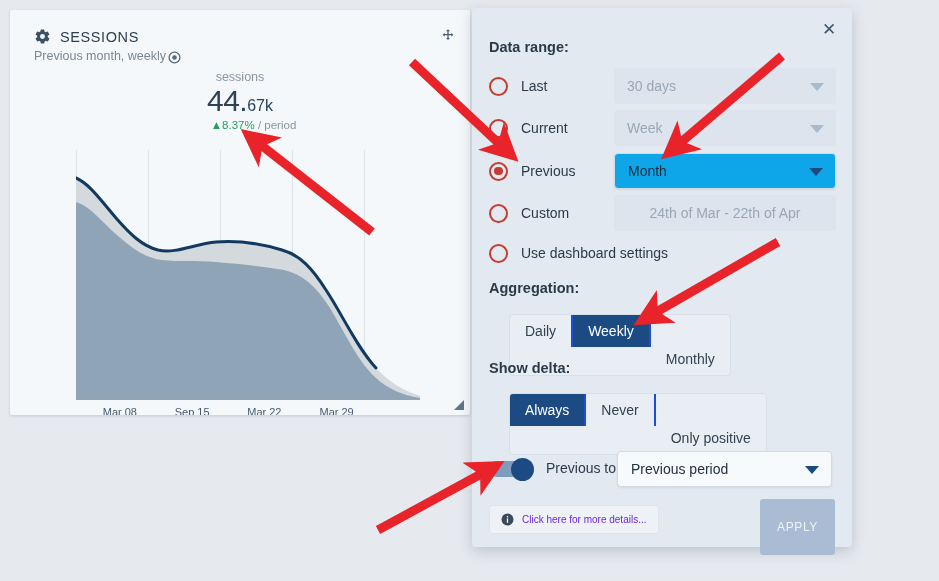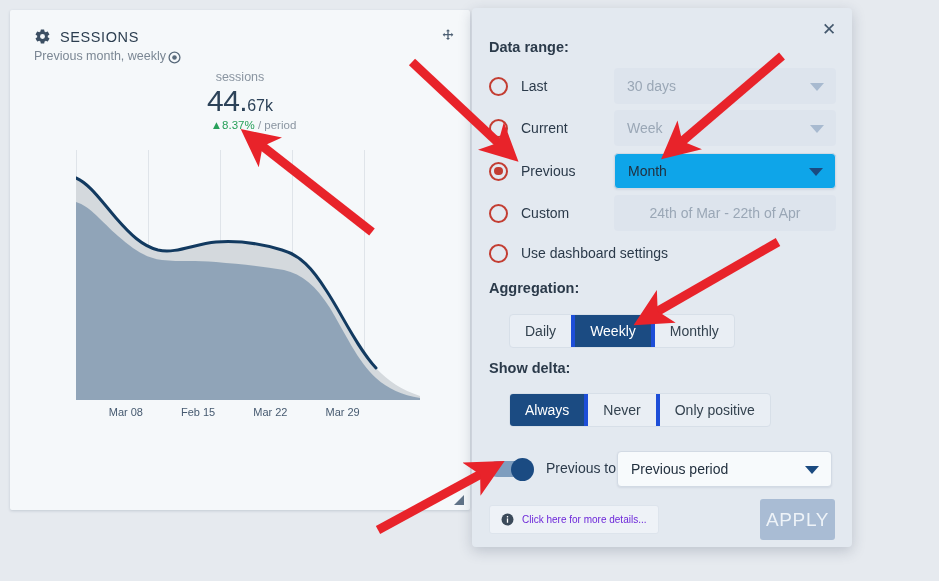--- a/index.html
+++ b/index.html
@@ -7,21 +7,21 @@
     width: 939px; height: 581px;
     background: #e6eaef;
     font-family: "Liberation Sans", sans-serif;
     overflow: hidden;
   }
   #root { position: relative; width: 939px; height: 581px; }
 
   
   .card {
     position: absolute; left: 10px; top: 10px;
-    width: 460px; height: 500px;
+    width: 460px; height: 405px;
     background: #f5f8fa;
     border-radius: 2px;
     box-shadow: 0 1px 3px rgba(40,60,90,.18);
     overflow: hidden;
   }
   .card-head { position: absolute; left: 24px; top: 18px; }
   .card-title-row { display: flex; align-items: center; gap: 9px; }
   .gear-icon { width: 17px; height: 17px; display: block; }
   .card-title {
     font-size: 14.5px; color: #2c3e50; letter-spacing: .6px; font-weight: 400;
@@ -36,21 +36,21 @@
   .metric-label { font-size: 12.5px; color: #8a95a1; }
   .metric-value { margin-top: 2px; color: #2c4258; line-height: 1; }
   .metric-value .big { font-size: 30px; letter-spacing: -.5px; }
   .metric-value .small { font-size: 16px; }
   .metric-delta { margin-top: 3px; font-size: 11.5px; margin-left: 27px; }
   .metric-delta .up { color: #27a05a; }
   .metric-delta .per { color: #8a95a1; }
 
   .chart-wrap { position: absolute; left: 66px; top: 140px; width: 344px; height: 250px; }
   .chart-wrap svg { display: block; }
-  .xaxis { position: absolute; left: 66px; top: 396px; width: 344px; height: 16px; }
+  .xaxis { position: absolute; left: 60px; top: 396px; width: 344px; height: 16px; }
   .xaxis span {
     position: absolute; font-size: 11px; color: #465a70; transform: translateX(-50%);
   }
   .resize-grip { position: absolute; right: 5px; bottom: 5px; width: 13px; height: 13px; }
 
   
   .panel {
     position: absolute; left: 472px; top: 8px;
     width: 380px; height: 539px;
     background: #e3e9f0;
@@ -98,23 +98,23 @@
   }
   .caret.dim { border-top: 8px solid #a8bad0; }
   .caret.dark { border-top: 8px solid #1a4a80; }
 
   .seg {
     position: absolute; display: flex; border-radius: 4px; overflow: hidden;
     background: #e9eef4; border: 1px solid #d7dfe8;
   }
   .seg div {
     padding: 0 15px; height: 32px; line-height: 32px; font-size: 14px;
-    color: #33424f; cursor: pointer; border-right: 4px solid #1d4ed8;
-  }
-  .seg div:last-child { border-right: none; }
+    color: #33424f; cursor: pointer; border-right: 2px solid #1d4ed8;
+  }
+  .seg div:last-child { border-right: none; margin-top: 28px; }
   .seg div.sel { background: #1b4b82; color: #fff; }
 
   .toggle {
     position: absolute; left: 17px; top: 450px;
     width: 46px; height: 22px; cursor: pointer;
   }
   .toggle .track {
     position: absolute; left: 0; top: 3px; width: 40px; height: 16px;
     border-radius: 8px; background: #7e9dbe;
   }
@@ -132,23 +132,23 @@
 
   .details {
     position: absolute; left: 17px; top: 497px; height: 29px;
     background: #eef2f7; border: 1px solid #dde4ec; border-radius: 3px;
     display: flex; align-items: center; gap: 8px; padding: 0 11px; cursor: pointer;
   }
   .info-icon { width: 13px; height: 13px; display: block; }
   .details span { font-size: 10px; color: #6d28d9; }
 
   .apply {
-    position: absolute; right: 17px; top: 491px; width: 75px; height: 41px;
+    position: absolute; right: 17px; top: 491px; width: 75px; height: 56px;
     background: #a9bcd4; color: #eef3f8; border: none; border-radius: 3px;
-    font-size: 19px; letter-spacing: .6px; font-family: inherit; cursor: default;
+    font-size: 12px; letter-spacing: .6px; font-family: inherit; cursor: default;
   }
 
   
   .arrows { position: absolute; left: 0; top: 0; width: 939px; height: 581px; pointer-events: none; }
 </style>
 </head>
 <body>
 
 <div id="root">
 
@@ -209,21 +209,21 @@
                  C162,114 186,116 208,120 C226,124 240,136 254,158 C268,181 282,212 300,228
                  C312,239 326,245 344,248 L344,250 L0,250 Z" fill="#8aa0b4" fill-opacity="0.92"></path>
 
         <path d="M0,28 C14,34 26,52 40,68 C54,84 66,96 82,100 C100,104 118,94 140,92
                  C164,90 186,94 206,100 C224,105 236,118 250,140 C266,164 280,196 300,218" fill="none" stroke="#123a60" stroke-width="3" stroke-linecap="round" stroke-linejoin="round"></path>
       </svg>
     </div>
 
     <div class="xaxis">
       <span style="left:14.5%">Mar 08</span>
-      <span style="left:35.5%">Feb 15</span>
+      <span style="left:35.5%">Sep 15</span>
       <span style="left:56.5%">Mar 22</span>
       <span style="left:77.5%">Mar 29</span>
     </div>
 
     <span class="resize-grip">
       <svg viewBox="0 0 13 13" width="13" height="13" fill="#607387">
         <path d="M12 2v10H2z"></path>
       </svg>
     </span>
   </div>

